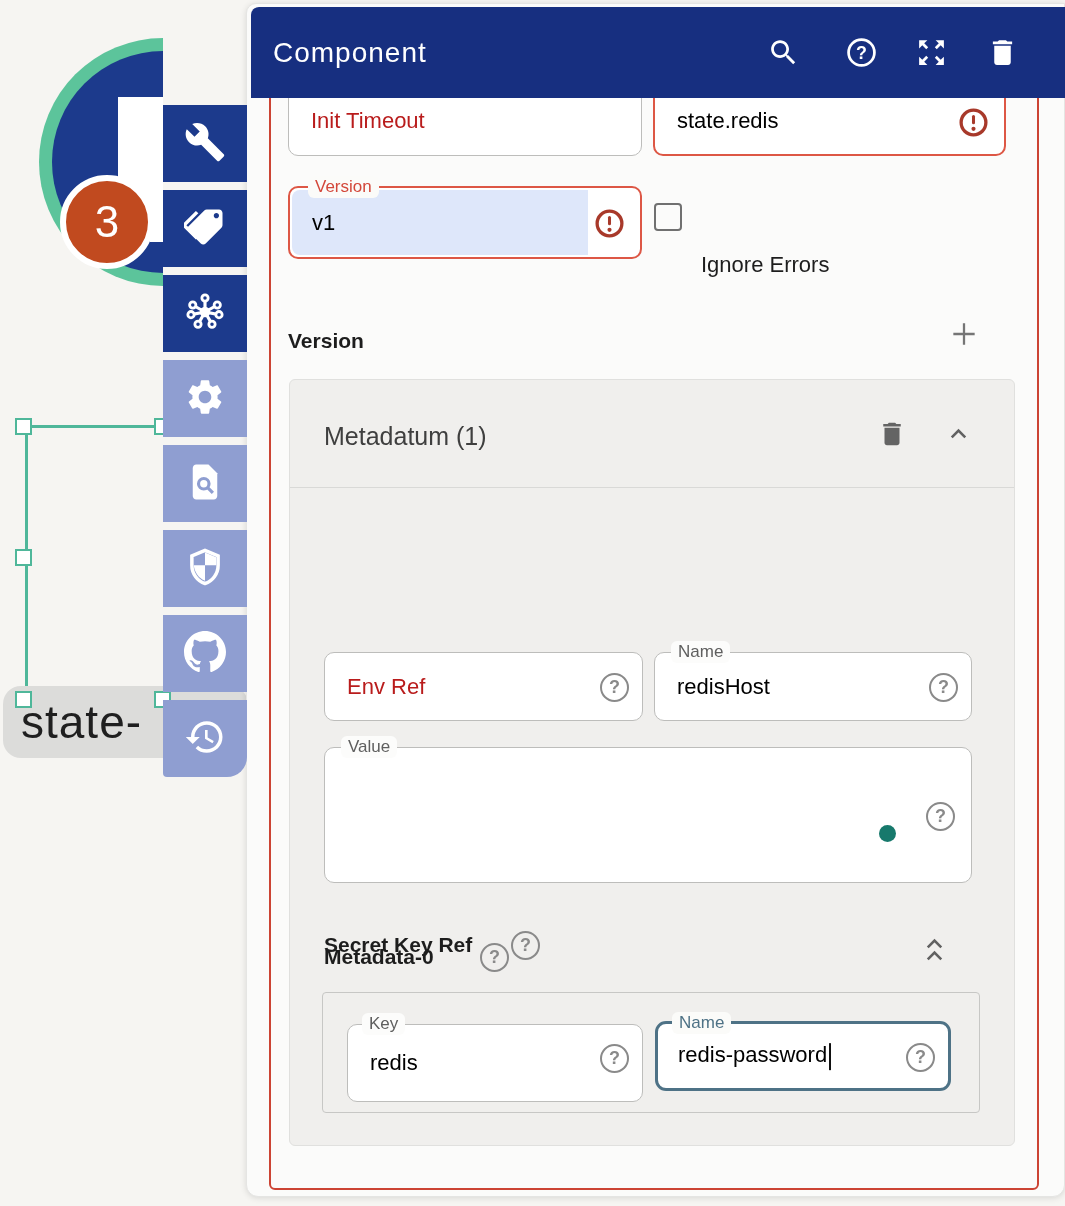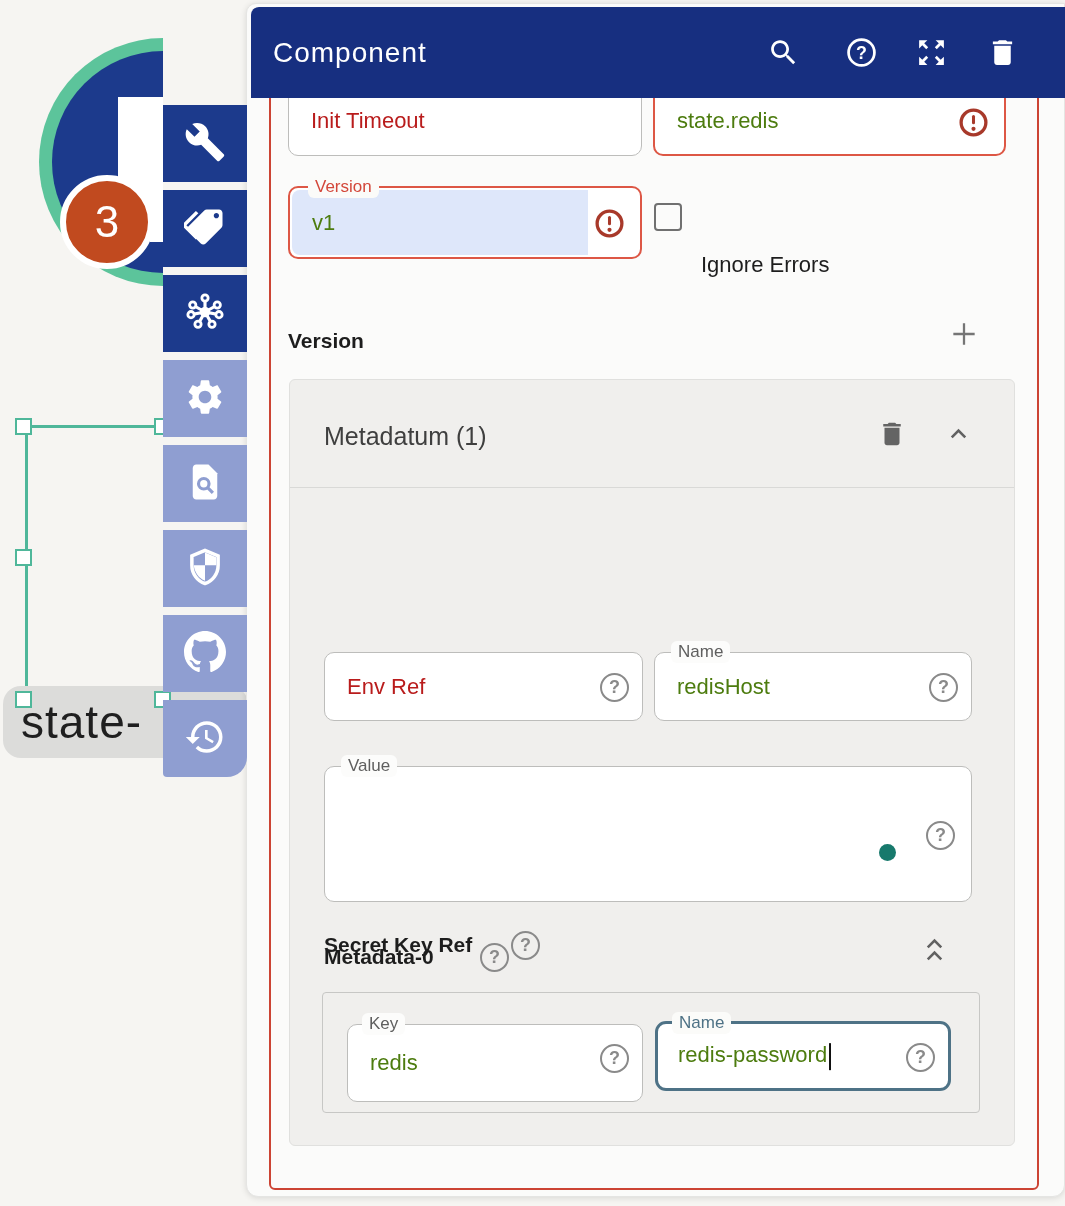--- a/index.html
+++ b/index.html
@@ -40,21 +40,21 @@
     display:flex;align-items:center;z-index:6;}
   #appbar-title{color:#ffffff;font-size:28px;font-weight:300;letter-spacing:1px;margin-left:22px;}
   .appbar-ic{position:absolute;width:46px;height:46px;top:24px;display:flex;align-items:center;
     justify-content:center;cursor:pointer;}
   .appbar-ic svg{width:33px;height:33px;}
   #error-outline{left:22px;top:50px;width:770px;height:1136px;border:2.5px solid #cc4434;
     border-radius:6px;box-sizing:border-box;z-index:1;}
   
   .field{background:#ffffff;border:1.5px solid #bdbdbb;border-radius:10px;box-sizing:border-box;z-index:2;}
   .field.err{border:2px solid #dd5745;}
-  .field .val{position:absolute;left:22px;top:50%;transform:translateY(-50%);font-size:22px;color:#4d7c0f;white-space:nowrap;}
+  .field .val{position:absolute;left:22px;top:50%;transform:translateY(-50%);font-size:22px;color:#000000;white-space:nowrap;}
   .field .ph{position:absolute;left:22px;top:50%;transform:translateY(-50%);font-size:22px;color:#b91c1c;white-space:nowrap;}
   .chip{position:absolute;font-size:17px;color:#5f5f5f;background:#fcfcfb;border-radius:6px;
     padding:1px 7px;line-height:20px;z-index:3;white-space:nowrap;}
   .chip.red{color:#d3473a;background:#fbfbf9;}
   .chip.focus{color:#4e7286;background:#fbfbf9;}
   .help{position:absolute;width:29px;height:29px;border:2.5px solid #8a8a8a;border-radius:50%;
     box-sizing:border-box;display:flex;align-items:center;justify-content:center;cursor:pointer;}
   .help::after{content:"?";color:#8a8a8a;font-size:18px;font-weight:bold;font-family:"Liberation Sans",sans-serif;}
   .erricon{position:absolute;width:33px;height:33px;}
   .chev{position:absolute;width:44px;height:44px;display:flex;align-items:center;justify-content:center;cursor:pointer;}
@@ -251,21 +251,21 @@
     <div class="abs field" style="left:34px;top:272px;width:319px;height:69px;">
       <span class="ph">Env Ref</span>
       <span class="help" style="right:13px;top:20px;"></span>
     </div>
     <div class="abs field" style="left:364px;top:272px;width:318px;height:69px;">
       <span class="chip" style="left:16px;top:-12px;">Name</span>
       <span class="val">redisHost</span>
       <span class="help" style="right:13px;top:20px;"></span>
     </div>
 
-    <div class="abs field" style="left:34px;top:386px;width:648px;height:136px;">
+    <div class="abs field" style="left:34px;top:367px;width:648px;height:136px;">
       <span class="chip" style="left:16px;top:-12px;">Value</span>
       <span class="abs" style="left:554px;top:77px;width:17px;height:17px;border-radius:50%;background:#17796c;"></span>
       <span class="help" style="right:16px;top:54px;"></span>
     </div>
 
     <div class="abs h-bold" style="left:34px;top:553px;">Secret Key Ref</div>
     <span class="help" style="left:221px;top:551px;"></span>
     <div class="abs chev" style="left:622px;top:544px;">
       <span><svg viewBox="0 0 24 24">
             <path d="M6 14.5l6-6 6 6" fill="none" stroke="#616161" stroke-width="2.3"></path>

